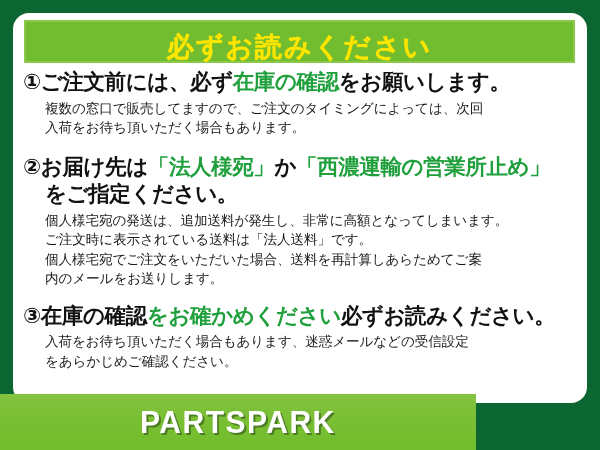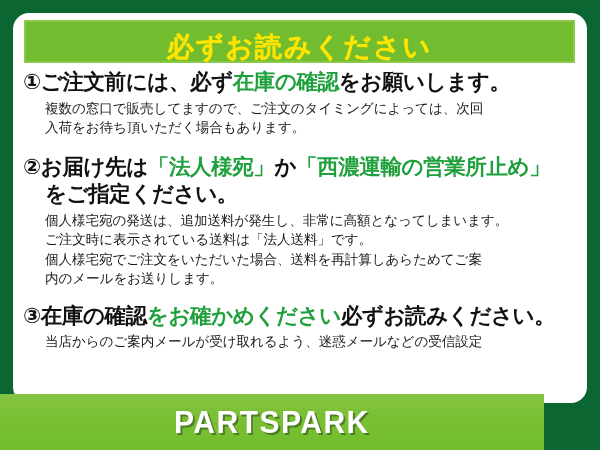--- a/index.html
+++ b/index.html
@@ -107,21 +107,21 @@
   
   .item-1 { margin-top: 0; }
   .item-2 { margin-top: 16px; }
   .item-3 { margin-top: 14px; }
 
   
   .footer {
     position: absolute;
     left: 0;
     bottom: 0;
-    width: 544px;
+    width: 476px;
     height: 56px;
     background: linear-gradient(to bottom, #84c341 0%, #79bf33 45%, #71bd2c 100%);
     display: flex;
     align-items: center;
     justify-content: center;
   }
   .brand {
     color: #ffffff;
     font-size: 31px;
     font-weight: bold;
@@ -159,21 +159,22 @@
           <div>個人様宅宛の発送は、追加送料が発生し、非常に高額となってしまいます。</div>
           <div>ご注文時に表示されている送料は「法人送料」です。</div>
           <div>個人様宅宛でご注文をいただいた場合、送料を再計算しあらためてご案</div>
           <div>内のメールをお送りします。</div>
         </div>
       </div>
 
       <div class="item item-3">
         <p class="item-heading"><span class="num">③</span><span>在庫の確認</span><span class="accent">をお確かめください</span><span>必ずお読みください。</span></p>
         <div class="item-body">
-          <div>当店からのご案内メールが受け取れるよう、迷惑メールなどの受信設定</div>
+          <div>入荷をお待ち頂いただく場合もあります、迷惑メールなどの受信設定</div>
+          <div>をあらかじめご確認ください。</div>
         </div>
       </div>
 
     </div>
   </div>
 
   <div class="footer">
     <span class="brand">PARTSPARK</span>
   </div>
 

